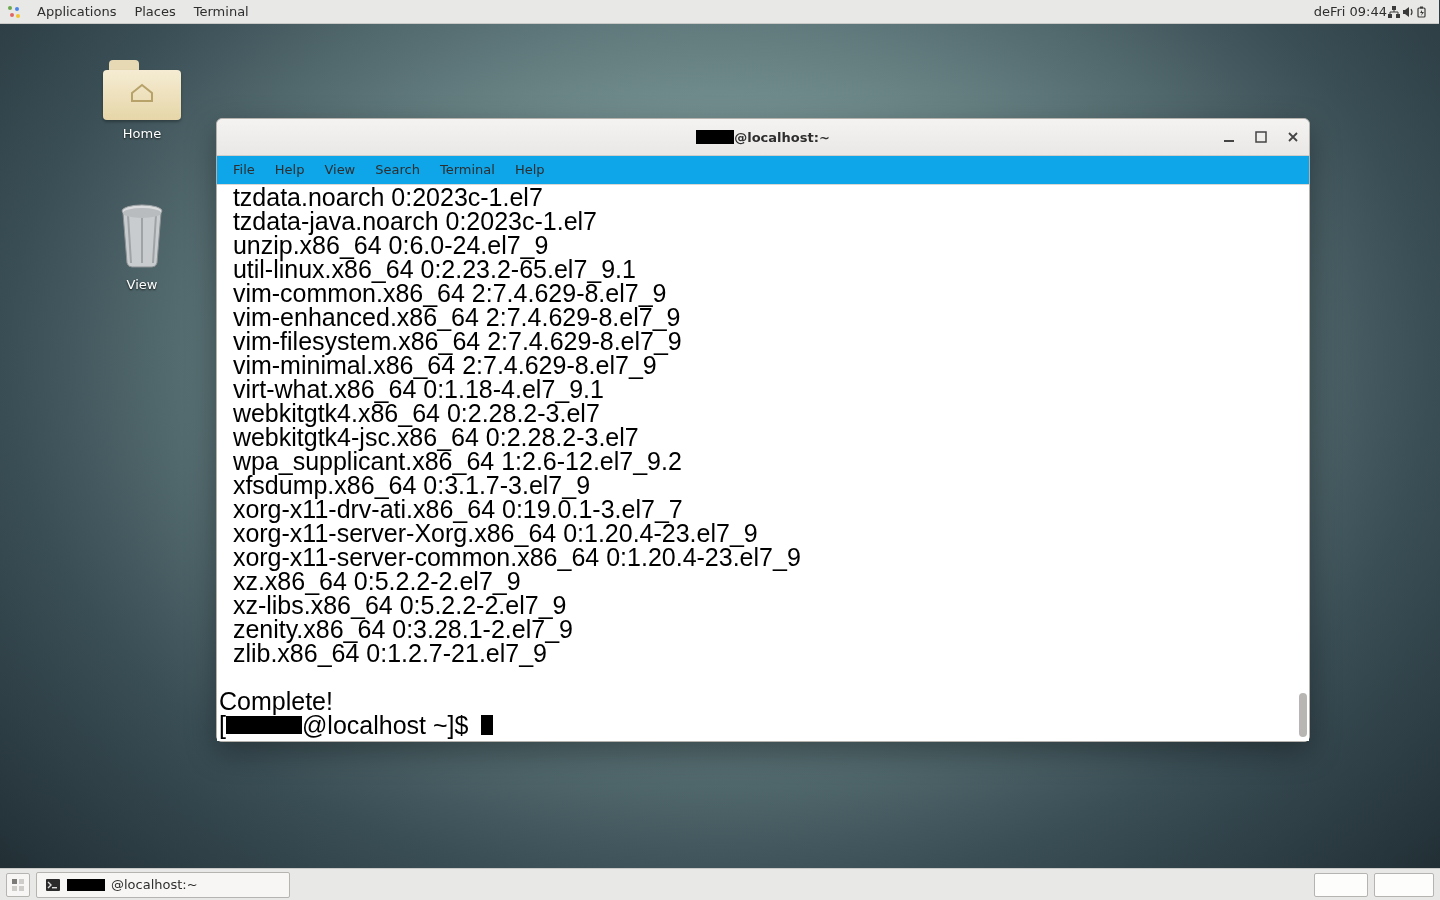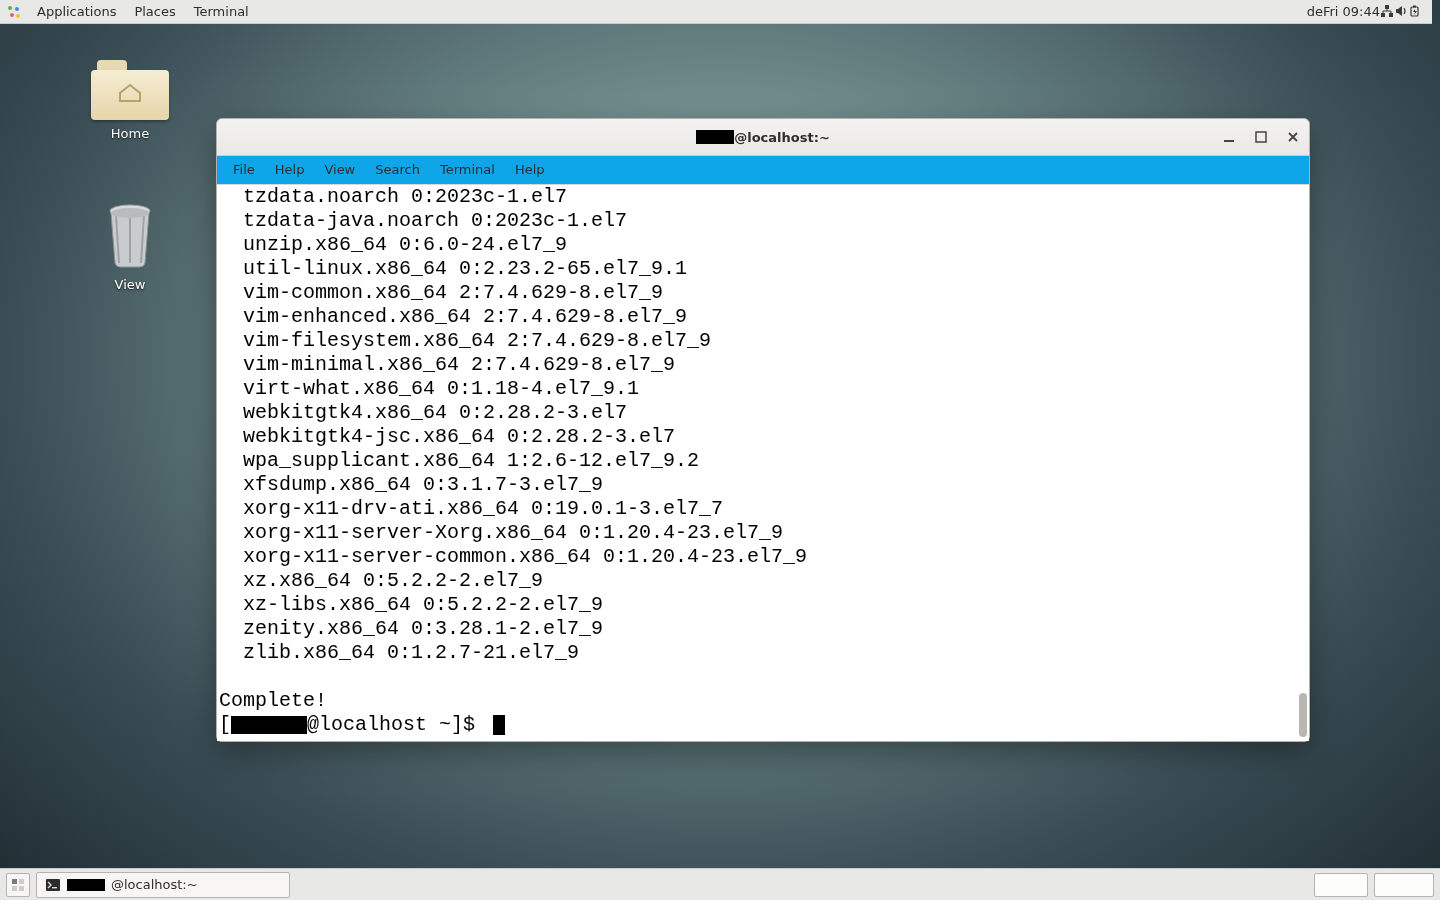--- a/index.html
+++ b/index.html
@@ -1,42 +1,42 @@
 <!DOCTYPE html>
 <html><head>
 <meta charset="utf-8">
 <style>
 html,body{margin:0;padding:0;width:1440px;height:900px;overflow:hidden;font-family:"DejaVu Sans","Cantarell",sans-serif;font-size:13px;color:#2e2e2e;}
 .desktop{position:relative;width:1440px;height:900px;background:radial-gradient(ellipse at 50% 40%,#a8c3c2 0%,#6f8a8b 35%,#3a4e55 70%,#1f2c32 100%);}
-.topbar{position:absolute;top:0;left:0;right:8px;height:24px;background:#e8e8e6;border-bottom:1px solid #c9c9c7;display:flex;align-items:center;padding:0 6px;box-sizing:border-box;user-select:none;}
+.topbar{position:absolute;top:0;left:0;right:1px;height:24px;background:#e8e8e6;border-bottom:1px solid #c9c9c7;display:flex;align-items:center;padding:0 6px;box-sizing:border-box;user-select:none;}
 .topbar .menu-left{display:flex;align-items:center;gap:0;}
 .topbar .menu-item{padding:0 9px;line-height:24px;cursor:default;}
 .topbar .spacer{flex:1;}
-.topbar .tray{display:flex;align-items:flex-start;gap:0;padding-right:4px;}
+.topbar .tray{display:flex;align-items:center;gap:0;padding-right:4px;}
 .topbar .tray .ico{width:14px;height:14px;display:flex;align-items:center;justify-content:center;}
 .app-icon{width:16px;height:16px;margin-right:6px;}
-.desktop-icons{position:absolute;top:60px;left:80px;display:flex;flex-direction:column;gap:60px;align-items:center;}
+.desktop-icons{position:absolute;top:60px;left:92px;display:flex;flex-direction:column;gap:60px;align-items:center;}
 .dicon{display:flex;flex-direction:column;align-items:center;gap:6px;width:100px;}
 .dicon .label{color:#fff;text-shadow:0 1px 2px rgba(0,0,0,.8);font-size:13px;}
 .folder{width:78px;height:60px;position:relative;}
 .folder .tab{position:absolute;top:0;left:6px;width:30px;height:14px;background:#e8d9b5;border-radius:4px 4px 0 0;box-shadow:inset 0 -2px 0 #d6c18d;}
 .folder .body{position:absolute;top:10px;left:0;right:0;bottom:0;background:linear-gradient(#f5ecd3,#e6d6a8);border-radius:4px;box-shadow:0 2px 3px rgba(0,0,0,.3);}
 .folder .house{position:absolute;left:50%;top:55%;transform:translate(-50%,-50%);width:28px;height:20px;}
 .folder .house svg{display:block;}
 .trash{width:56px;height:70px;display:flex;align-items:center;justify-content:center;}
 .window{position:absolute;left:216px;top:118px;width:1092px;background:#f2f1f0;border:1px solid #b5b2ae;border-radius:6px;box-shadow:0 10px 30px rgba(0,0,0,.35);}
 .titlebar{height:36px;background:linear-gradient(#f4f3f2,#e9e8e6);border-bottom:1px solid #cfcdc9;border-radius:6px 6px 0 0;display:flex;align-items:center;justify-content:center;position:relative;}
 .titlebar .title{font-weight:600;font-size:13px;display:flex;align-items:center;}
 .titlebar .title .redact{display:inline-block;width:38px;height:14px;background:#000;margin-right:0;}
 .titlebar .ctrls{position:absolute;right:6px;top:0;height:36px;display:flex;align-items:center;gap:12px;}
 .titlebar .ctrl{width:20px;height:20px;display:flex;align-items:center;justify-content:center;color:#444;}
 .menubar{height:28px;background:#0ea5e9;border-bottom:1px solid #d9d7d3;display:flex;align-items:center;padding:0 6px;}
 .menubar .m{padding:0 10px;line-height:28px;}
 .term{background:#fff;position:relative;}
-.term-inner{padding:0 0 0 2px;font-family:Liberation Mono, monospace;font-size:20px;line-height:24px;color:#000;white-space:pre;}
+.term-inner{padding:0 0 0 2px;font-family:Liberation Sans, sans-serif;font-size:25px;line-height:24px;color:#000;white-space:pre;}
 .term .scroll{position:absolute;right:2px;top:2px;bottom:2px;width:10px;background:transparent;}
 .term .scroll .thumb{position:absolute;right:0;width:8px;background:#b8b6b2;border-radius:4px;}
 .prompt-line{display:flex;align-items:center;}
 .prompt-line .redact{display:inline-block;width:76px;height:18px;background:#000;}
 .cursor{display:inline-block;width:12px;height:20px;background:#000;margin-left:6px;vertical-align:text-bottom;}
 .bottombar{position:absolute;left:0;right:0;bottom:0;height:32px;background:#e8e8e6;border-top:1px solid #c9c9c7;display:flex;align-items:center;padding:0 6px;box-sizing:border-box;gap:6px;}
 .bottombar .ws{width:22px;height:22px;border:1px solid #b6b4b0;background:#f7f6f4;border-radius:2px;display:flex;align-items:center;justify-content:center;}
 .bottombar .task{height:24px;border:1px solid #b6b4b0;background:#f7f6f4;border-radius:2px;display:flex;align-items:center;padding:0 8px;gap:6px;min-width:236px;}
 .bottombar .task .tred{display:inline-block;width:38px;height:12px;background:#000;}
 .bottombar .spacer{flex:1;}

